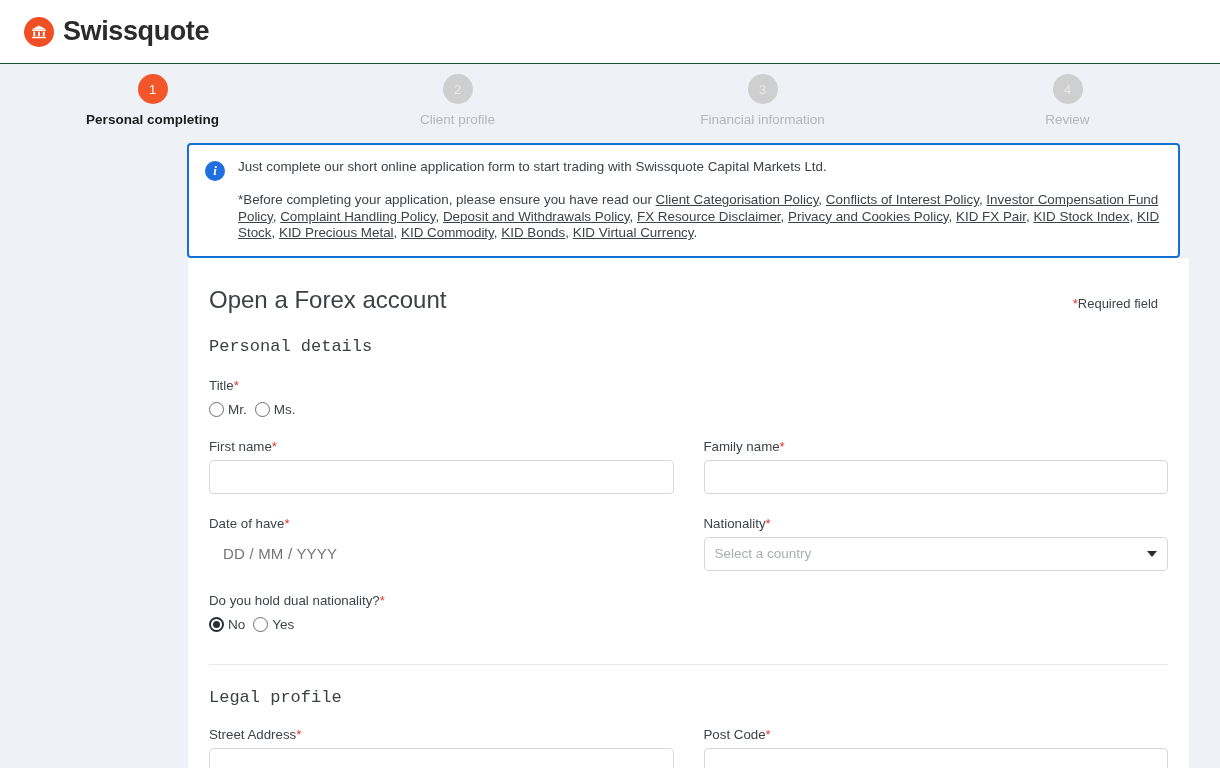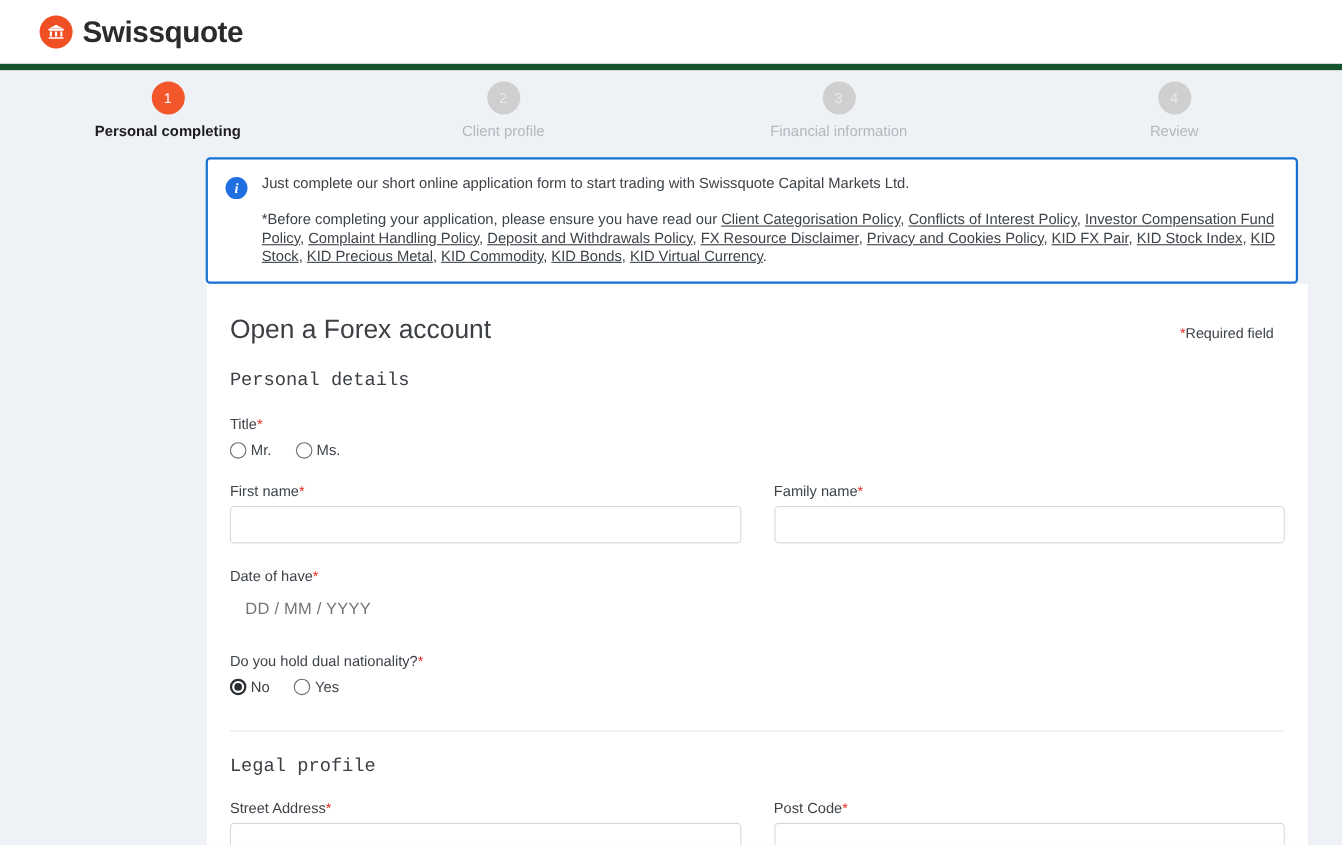--- a/index.html
+++ b/index.html
@@ -12,22 +12,22 @@
     font-family: "Liberation Sans", sans-serif;
     -webkit-font-smoothing: antialiased;
   }
 
   
   .header {
     height: 64px;
     background: #ffffff;
     display: flex;
     align-items: center;
-    padding-left: 36px;
-    border-bottom: 6px solid #14532d;
+    padding-left: 24px;
+    border-bottom: 1px solid #14532d;
   }
   .logo-wrap { display: flex; align-items: center; gap: 9px; }
   .logo-mark {
     width: 30px; height: 30px; border-radius: 50%;
     background: #f04e23;
     display: flex; align-items: center; justify-content: center;
     flex: 0 0 auto;
   }
   .logo-mark svg { display: block; }
   .logo-text {
@@ -140,21 +140,21 @@
     font-family: Liberation Mono, monospace;
   }
 
   .field-label {
     font-size: 13.3px;
     color: #3d4349;
     margin-bottom: 6px;
     display: block;
   }
 
-  .radio-row { display: flex; gap: 22px; margin-top: 9px; }
+  .radio-row { display: flex; gap: 8px; margin-top: 9px; }
   .radio-opt { display: flex; align-items: center; gap: 4px; cursor: pointer; }
   .radio {
     width: 15px; height: 15px; border-radius: 50%;
     border: 1.6px solid #6a6f75;
     background: #fff;
     display: flex; align-items: center; justify-content: center;
     flex: 0 0 auto;
   }
   .radio.checked { border-color: #2b2f34; border-width: 2px; }
   .radio.checked::after {
@@ -308,20 +308,27 @@
         <span class="field-label"><span>Family name</span><span class="ast-sm">*</span></span>
         <input class="text-input" type="text" value="" style="">
       </div>
     </div>
 
     <div class="grid2">
       <div class="col">
         <span class="field-label"><span>Date of have</span><span class="ast-sm">*</span></span>
         <input class="dob-input" type="text" placeholder="DD / MM / YYYY" style="">
       </div>
+      <div class="col">
+        <span class="field-label"><span>Nationality</span><span class="ast-sm">*</span></span>
+        <div class="select-wrap">
+          <div class="select-box">Select a country</div>
+          <span class="caret"></span>
+        </div>
+      </div>
     </div>
 
     <div style="margin-top:22px;">
       <span class="field-label"><span>Do you hold dual nationality?</span><span class="ast-sm">*</span></span>
       <div class="radio-row">
         <div class="radio-opt">
           <span class="radio checked"></span>
           <span class="radio-label">No</span>
         </div>
         <div class="radio-opt">

